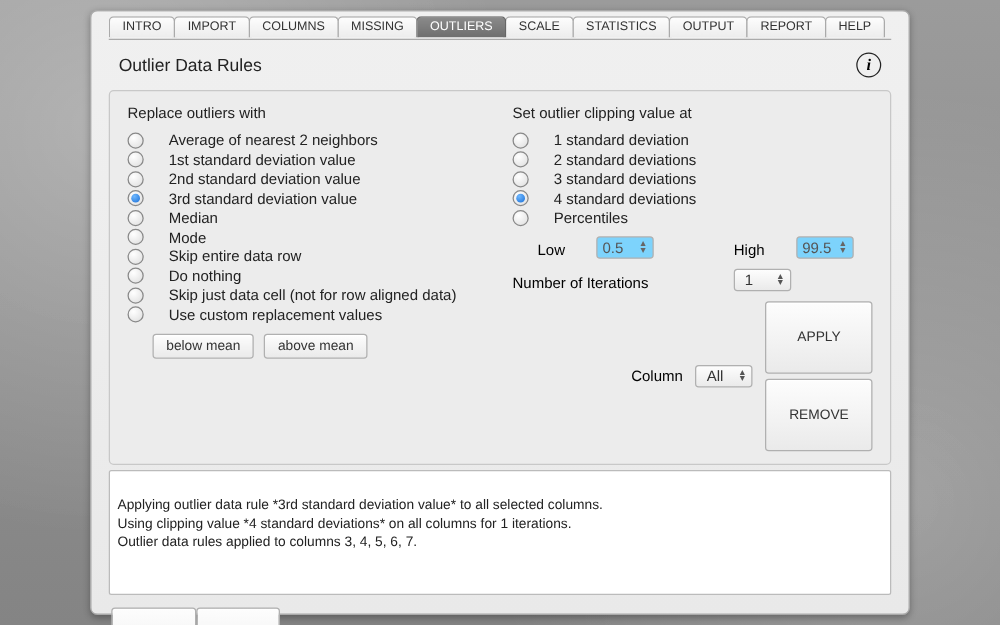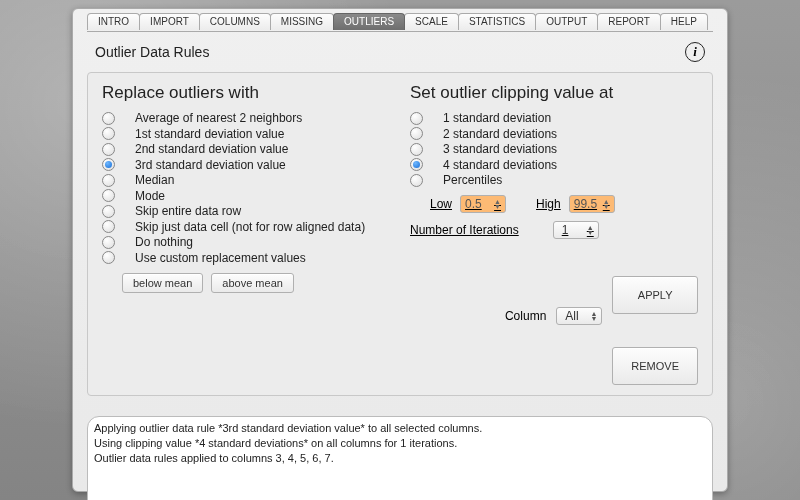--- a/index.html
+++ b/index.html
@@ -95,21 +95,21 @@
     border: 1px solid #c8c8c8;
     border-radius: 4px;
     background: #ececec;
     padding: 10px 14px 10px 14px;
     display: flex;
     gap: 20px;
     min-height: 254px;
   }
   .col { flex: 1; }
   .group-title {
-    font-size: 17px;
+    font-size: 12px;
     color: #222;
     margin-bottom: 8px;
   }
   .radio-row {
     display: flex;
     align-items: center;
     gap: 20px;
     font-size: 12px;
     color: #222;
     margin: 1.5px 0;
@@ -140,35 +140,34 @@
     background: linear-gradient(#fdfdfd, #eaeaea);
     border-radius: 3px;
     padding: 3px 10px;
     font-size: 11px;
     color: #333;
     cursor: pointer;
     box-shadow: inset 0 1px 0 #fff;
     user-select: none;
     text-align: center;
   }
-  .btn { padding: 12px 18px; font-size: 11px; min-width: 64px; margin-top: 29px; }
+  .btn { padding: 22px 18px; font-size: 11px; min-width: 64px; }
   .stepper-row {
     display: flex;
-    align-items: center;
-    gap: 8px;
+    align-items: flex-end;
+    gap: 25px;
     margin: 8px 0;
     font-size: 12px;
-    text-decoration: underline;
   }
   .stepper {
     display: inline-flex;
     align-items: center;
     border: 1px solid #b0b0b0;
     border-radius: 3px;
-    background: #fdba74;
+    background: #7dd3fc;
     padding: 1px 4px;
     min-width: 46px;
     justify-content: space-between;
     color: #555;
   }
   .stepper .arrows {
     display: flex;
     flex-direction: column;
     line-height: 5px;
     font-size: 7px;
@@ -197,26 +196,26 @@
     align-items: center;
     gap: 10px;
     margin-top: 6px;
   }
   .action-col {
     display: flex;
     flex-direction: column;
     gap: 4px;
   }
   .log-area {
-    margin-top: 20px;
+    margin-top: 4px;
     border: 1px solid #bbb;
     background: #fff;
-    border-radius: 12px;
+    border-radius: 2px;
     height: 100px;
-    padding: 4px 6px;
+    padding: 20px 6px;
     font-size: 11px;
     line-height: 1.35;
     color: #222;
     overflow: auto;
   }
   .footer {
     display: flex;
     justify-content: flex-start;
     padding: 10px 2px 0;
   }
@@ -276,25 +275,25 @@
             <div class="radio-row">
               <span class="radio"></span>
               <span>Mode</span>
             </div>
             <div class="radio-row">
               <span class="radio"></span>
               <span>Skip entire data row</span>
             </div>
             <div class="radio-row">
               <span class="radio"></span>
+              <span>Do nothing</span>
+            </div>
+            <div class="radio-row">
+              <span class="radio"></span>
               <span>Skip just data cell (not for row aligned data)</span>
-            </div>
-            <div class="radio-row">
-              <span class="radio"></span>
-              <span>Do nothing</span>
             </div>
             <div class="radio-row">
               <span class="radio"></span>
               <span>Use custom replacement values</span>
             </div>
           </div>
         <div class="subbtns">
           <div class="mini-btn">below mean</div>
           <div class="mini-btn">above mean</div>
         </div>

